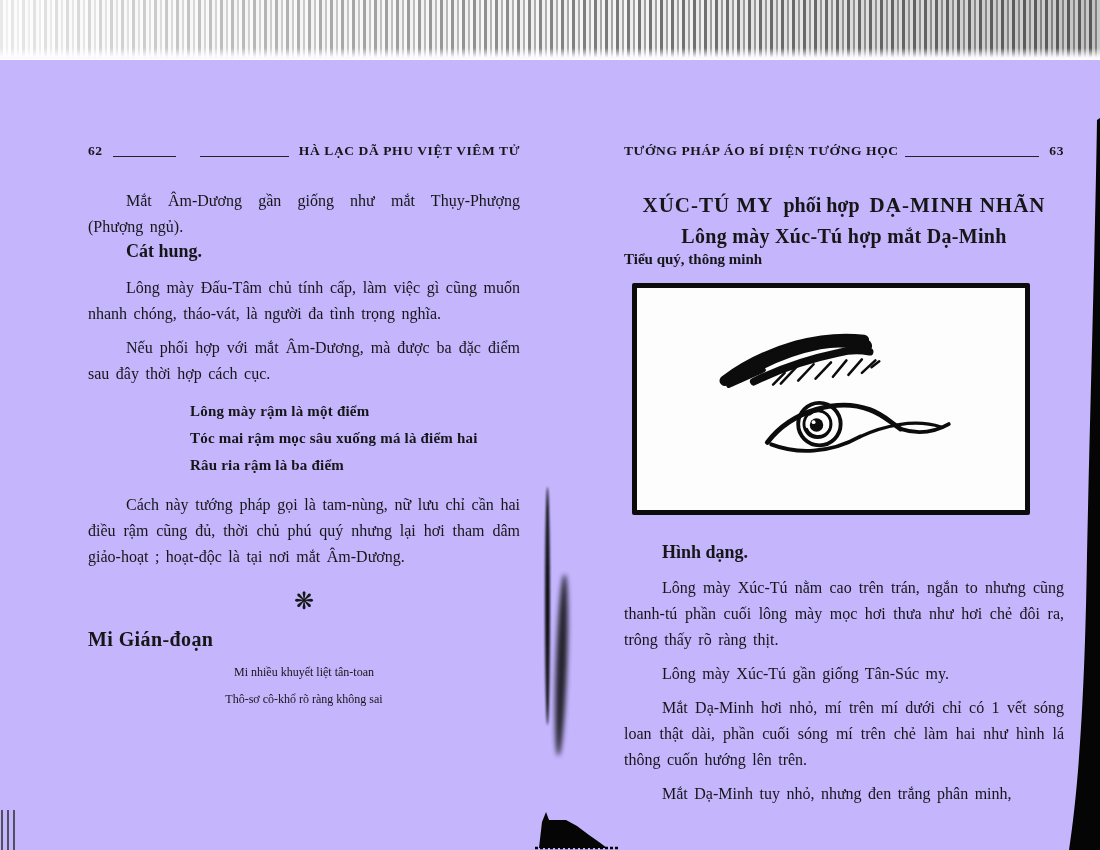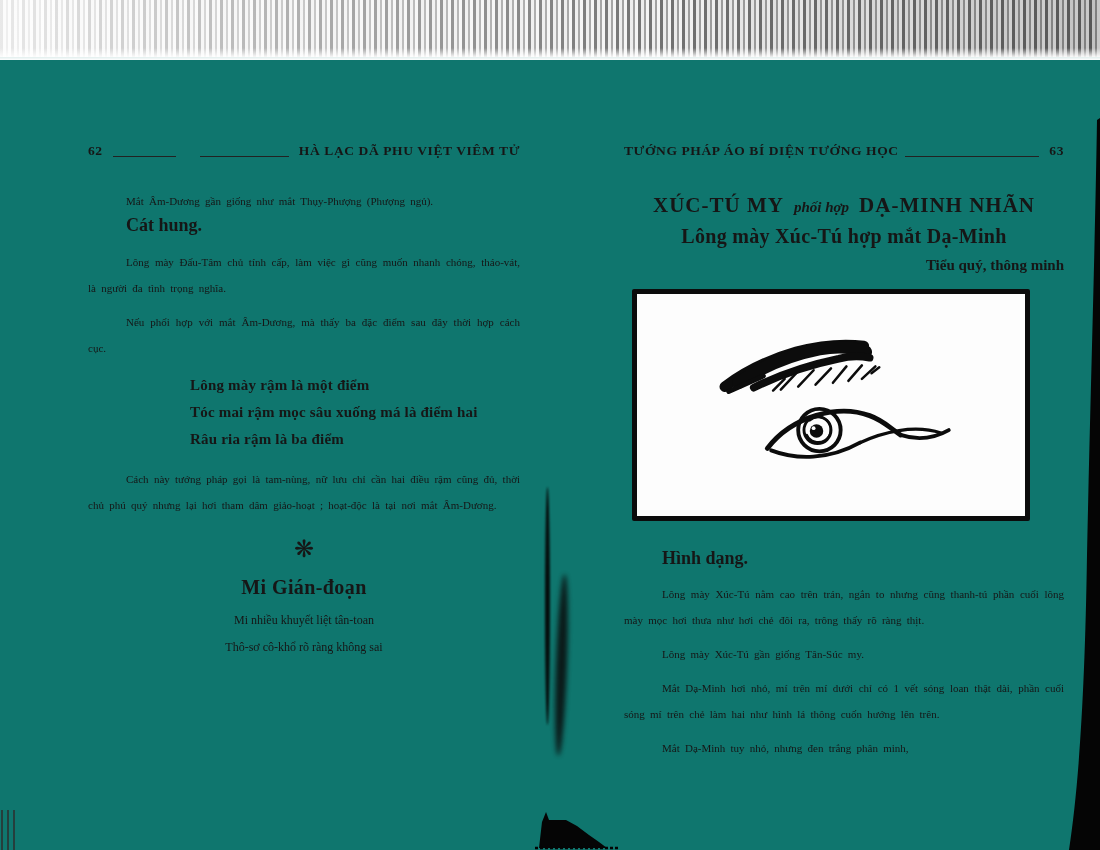--- a/index.html
+++ b/index.html
@@ -1,17 +1,17 @@
 <!DOCTYPE html>
 <html><head>
 <meta charset="utf-8">
 <style>
   * { margin:0; padding:0; box-sizing:border-box; }
   body { background:#ffffff; font-family:"Liberation Serif","DejaVu Serif",serif; color:#161616; }
-  .scan { position:relative; width:1100px; height:850px; background:#0f766e; overflow:hidden; }
+  .scan { position:relative; width:1100px; height:850px; background:#c4b5fd; overflow:hidden; }
 
   
   .film-strip {
     position:absolute; top:0; left:0; width:1100px; height:57px;
     background:
       linear-gradient(90deg, rgba(255,255,255,.85) 0%, rgba(255,255,255,.45) 28%, rgba(255,255,255,.05) 60%, rgba(0,0,0,.18) 100%),
       repeating-linear-gradient(90deg, #6a6a6a 0 3px, #ececec 3px 6px, #9b9b9b 6px 8px, #f4f4f4 8px 11px);
   }
   .film-strip-fade {
     position:absolute; top:48px; left:0; width:1100px; height:12px;
@@ -38,33 +38,33 @@
   .page { position:absolute; top:143px; }
   .page-left { left:88px; width:432px; }
   .page-right { left:624px; width:440px; }
 
   .running-header { display:flex; align-items:flex-end; font-weight:bold; font-size:13.5px; letter-spacing:.6px; white-space:nowrap; }
   .hline { display:inline-block; border-bottom:1.5px solid #222; height:1px; margin:0 0 2px 0; }
   .page-left  .hline.seg1 { width:84px; margin-left:10px; }
   .page-left  .hline.seg2 { width:118px; margin-left:24px; margin-right:10px; }
   .page-right .hline.seg1 { flex:1; margin-left:6px; margin-right:10px; }
 
-  .body-par { font-size:11px; line-height:26px; text-align:justify; text-indent:38px; word-spacing:2.5px; }
+  .body-par { font-size:16px; line-height:26px; text-align:justify; text-indent:38px; word-spacing:2.5px; }
   .section-heading { font-size:18px; font-weight:bold; margin-left:38px; }
 
   .verse { font-weight:bold; font-size:15px; line-height:27px; margin-left:102px; letter-spacing:.2px; }
   .ornament { text-align:center; font-size:24px; }
-  .subsection-heading { text-align:center; font-size:20px; font-weight:bold; letter-spacing:.4px; }
+  .subsection-heading { font-size:20px; font-weight:bold; letter-spacing:.4px; }
   .poem { text-align:center; font-size:12px; line-height:27px; }
 
   .rp-title { text-align:center; margin-top:34px; white-space:nowrap; }
   .rp-title .big { font-size:21px; font-weight:bold; letter-spacing:1px; }
-  .rp-title .mid { font-size:15px; font-style:italic; font-weight:bold; padding:0 6px; letter-spacing:0; }
+  .rp-title .mid { font-size:20px; font-weight:bold; padding:0 6px; letter-spacing:0; }
   .rp-subtitle { text-align:center; font-weight:bold; font-size:20px; margin-top:7px; letter-spacing:.3px; }
-  .rp-subtitle2 { text-align:right; font-weight:bold; font-size:15px; margin-top:9px; }
+  .rp-subtitle2 { text-align:left; font-weight:bold; font-size:15px; margin-top:3px; }
 
   .figure-box {
     margin:15px 0 0 8px; width:398px; height:232px;
     border:5px solid #0b0b0b; border-radius:2px; position:relative; background:#fdfdfd;
   }
   .figure-box svg { display:block; width:100%; height:100%; }
 </style>
 </head>
 <body>
 
@@ -95,21 +95,21 @@
       <span class="hline seg1"></span>
       <span class="hline seg2"></span>
       <span>HÀ LẠC DÃ PHU VIỆT VIÊM TỬ</span>
     </div>
 
     <p class="body-par" style="margin-top:29px">Mắt Âm-Dương gần giống như mắt Thụy-Phượng (Phượng ngủ).</p>
 
     <div class="section-heading" style="margin-top:1px">Cát hung.</div>
 
     <p class="body-par" style="margin-top:13px">Lông mày Đấu-Tâm chủ tính cấp, làm việc gì cũng muốn nhanh chóng, tháo-vát, là người đa tình trọng nghĩa.</p>
-    <p class="body-par" style="margin-top:8px">Nếu phối hợp với mắt Âm-Dương, mà thấy ba đặc điểm sau đây thời hợp cách cục.</p>
+    <p class="body-par" style="margin-top:8px">Nếu phối hợp với mắt Âm-Dương, mà được ba đặc điểm sau đây thời hợp cách cục.</p>
 
     <div class="verse" style="margin-top:11px">
       <div>Lông mày rậm là một điểm</div>
       <div>Tóc mai rậm mọc sâu xuống má là điểm hai</div>
       <div>Râu ria rậm là ba điểm</div>
     </div>
 
     <p class="body-par" style="margin-top:13px">Cách này tướng pháp gọi là tam-nùng, nữ lưu chỉ cần hai điều rậm cũng đủ, thời chủ phú quý nhưng lại hơi tham dâm giảo-hoạt ; hoạt-độc là tại nơi mắt Âm-Dương.</p>
 
     <div class="ornament" style="margin-top:17px">❋</div>

